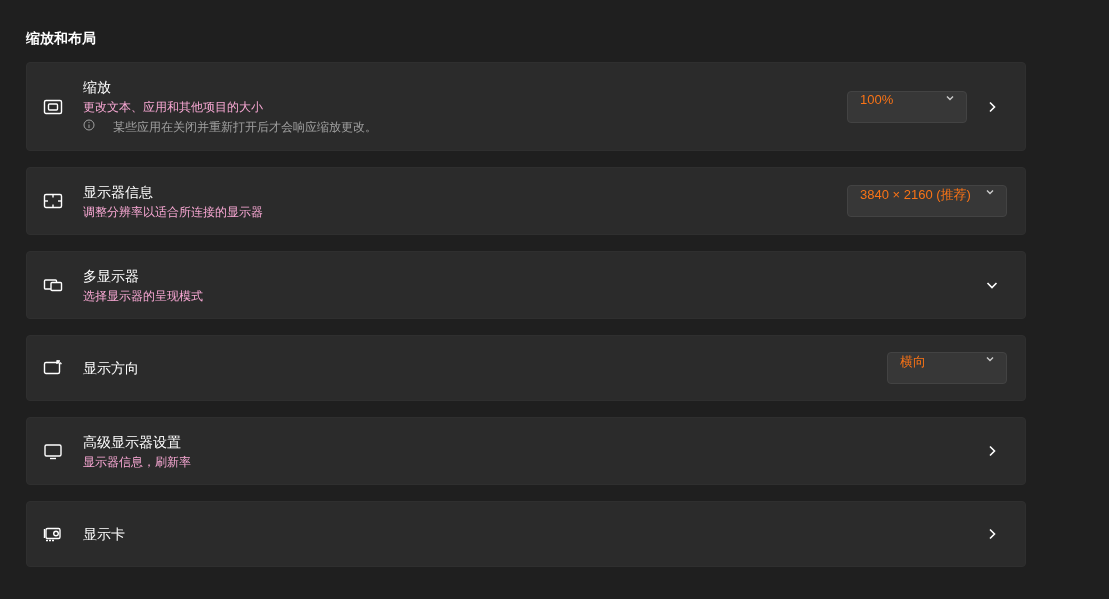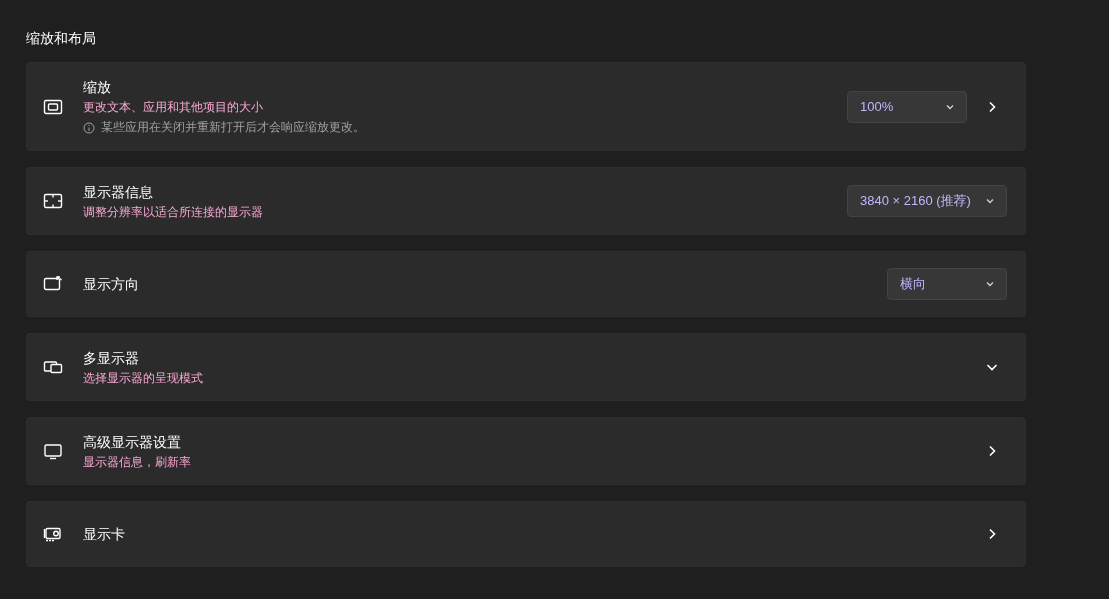--- a/index.html
+++ b/index.html
@@ -8,21 +8,21 @@
     color: #ffffff;
     font-family: "Segoe UI", "Microsoft YaHei", sans-serif;
     font-size: 14px;
     width: 1109px;
     height: 599px;
     overflow: hidden;
   }
   .page { padding: 0 0 0 26px; }
   .section-title {
     font-size: 14px;
-    font-weight: 400;
+    font-weight: 700;
     color: #ffffff;
     margin-top: 30px;
     margin-bottom: 14px;
   }
   .card {
     background: #2b2b2b;
     border: 1px solid #2f2f2f;
     border-radius: 4px;
     margin-bottom: 16px;
     display: flex;
@@ -52,33 +52,32 @@
   }
   .card .text-slot .desc {
     color: #f9a8d4;
     font-size: 12px;
     line-height: 16px;
   }
   .card .text-slot .warn {
     color: #a0a0a0;
     font-size: 12px;
     display: flex;
-    align-items: center;
-    gap: 6px;
+    gap: 18px;
     margin-top: 2px;
   }
   .dropdown {
     background: #373737;
     border: 1px solid #434343;
     border-radius: 4px;
     height: 32px;
     display: flex;
-    align-items: center;
+    align-items: flex-start;
     padding: 0 10px 0 12px;
-    color: #c4b5fd;
+    color: #f97316;
     font-size: 13px;
     gap: 10px;
     min-width: 120px;
     cursor: pointer;
   }
   .dropdown.wide { min-width: 160px; }
   .dropdown .chev { margin-left: auto; color: #cccccc; }
   .right-arrow {
     width: 30px;
     display: flex;
@@ -156,56 +155,56 @@
         <svg width="12" height="12" viewBox="0 0 12 12" fill="none" stroke="#cccccc" stroke-width="1.4">
             <polyline points="3 4.5 6 7.5 9 4.5"></polyline>
           </svg>
       </span>
     </div>
   </div>
 
   <div class="card">
     <div class="icon-slot">
       <svg width="20" height="20" viewBox="0 0 20 20" fill="none" stroke="#ffffff" stroke-width="1.4">
+        <rect x="1.5" y="5" width="12" height="9" rx="1"></rect>
+        <rect x="8" y="7.5" width="10.5" height="8" rx="1" fill="#2b2b2b"></rect>
+      </svg>
+    </div>
+    <div class="text-slot">
+      <div class="title">多显示器</div>
+      <div class="desc">选择显示器的呈现模式</div>
+    </div>
+    <div class="expand-arrow">
+      <svg width="14" height="14" viewBox="0 0 14 14" fill="none" stroke="#ffffff" stroke-width="1.6">
+          <polyline points="2.5 5 7 9.5 11.5 5"></polyline>
+        </svg>
+    </div>
+  </div>
+
+  <div class="card">
+    <div class="icon-slot">
+      <svg width="20" height="20" viewBox="0 0 20 20" fill="none" stroke="#ffffff" stroke-width="1.4">
         <rect x="1.5" y="4.5" width="15" height="11" rx="1.5"></rect>
         <path d="M14 3 A5 5 0 0 1 18.5 7" stroke-dasharray="2 1.5"></path>
         <polyline points="17 3 14 3 14 6" fill="none"></polyline>
       </svg>
     </div>
     <div class="text-slot">
       <div class="title">显示方向</div>
     </div>
     <div class="dropdown">
       <span>横向</span>
       <span class="chev">
         <svg width="12" height="12" viewBox="0 0 12 12" fill="none" stroke="#cccccc" stroke-width="1.4">
             <polyline points="3 4.5 6 7.5 9 4.5"></polyline>
           </svg>
       </span>
     </div>
   </div>
 
-  <div class="card">
-    <div class="icon-slot">
-      <svg width="20" height="20" viewBox="0 0 20 20" fill="none" stroke="#ffffff" stroke-width="1.4">
-        <rect x="1.5" y="5" width="12" height="9" rx="1"></rect>
-        <rect x="8" y="7.5" width="10.5" height="8" rx="1" fill="#2b2b2b"></rect>
-      </svg>
-    </div>
-    <div class="text-slot">
-      <div class="title">多显示器</div>
-      <div class="desc">选择显示器的呈现模式</div>
-    </div>
-    <div class="expand-arrow">
-      <svg width="14" height="14" viewBox="0 0 14 14" fill="none" stroke="#ffffff" stroke-width="1.6">
-          <polyline points="2.5 5 7 9.5 11.5 5"></polyline>
-        </svg>
-    </div>
-  </div>
-
 
   <div class="card">
     <div class="icon-slot">
       <svg width="20" height="20" viewBox="0 0 20 20" fill="none" stroke="#ffffff" stroke-width="1.4">
         <rect x="2" y="4" width="16" height="11" rx="1.5"></rect>
         <line x1="7" y1="17.5" x2="13" y2="17.5"></line>
       </svg>
     </div>
     <div class="text-slot">
       <div class="title">高级显示器设置</div>

